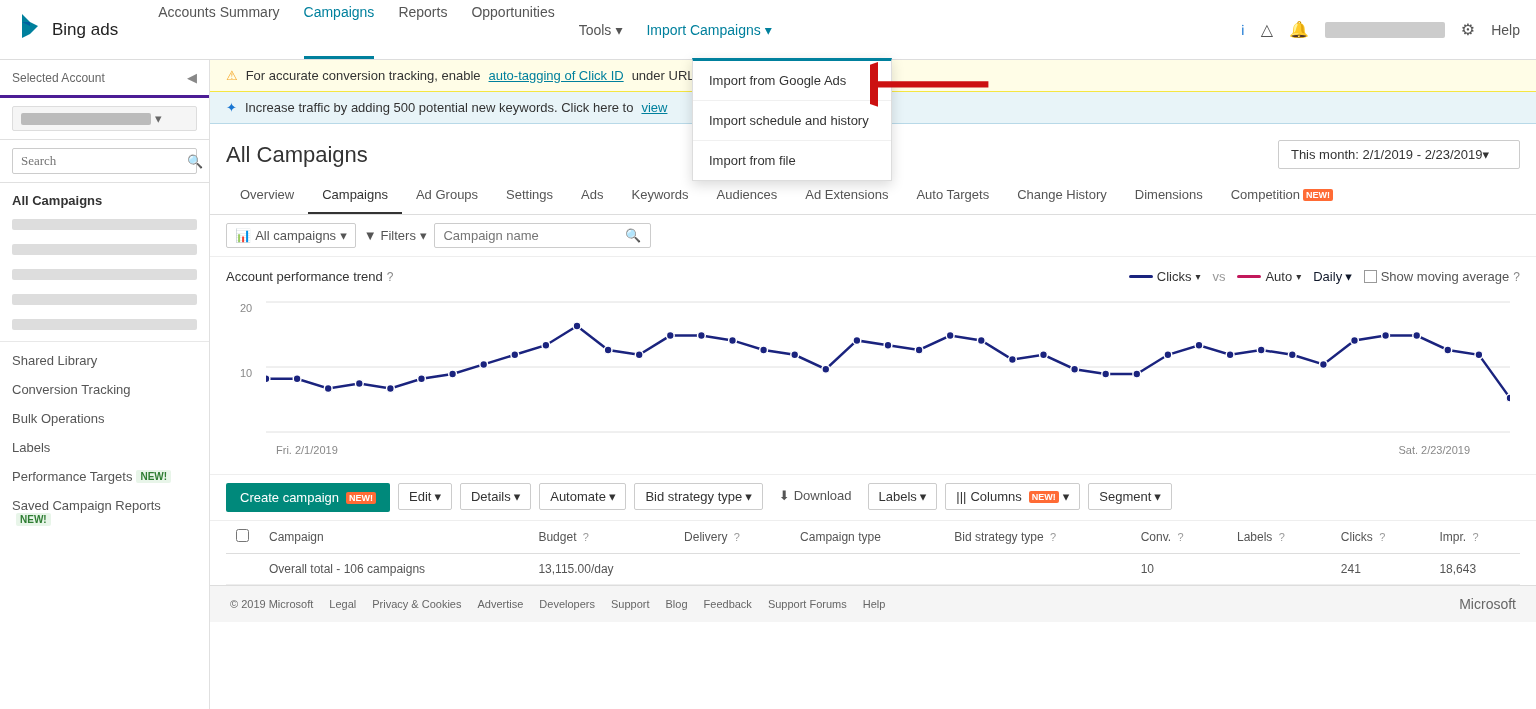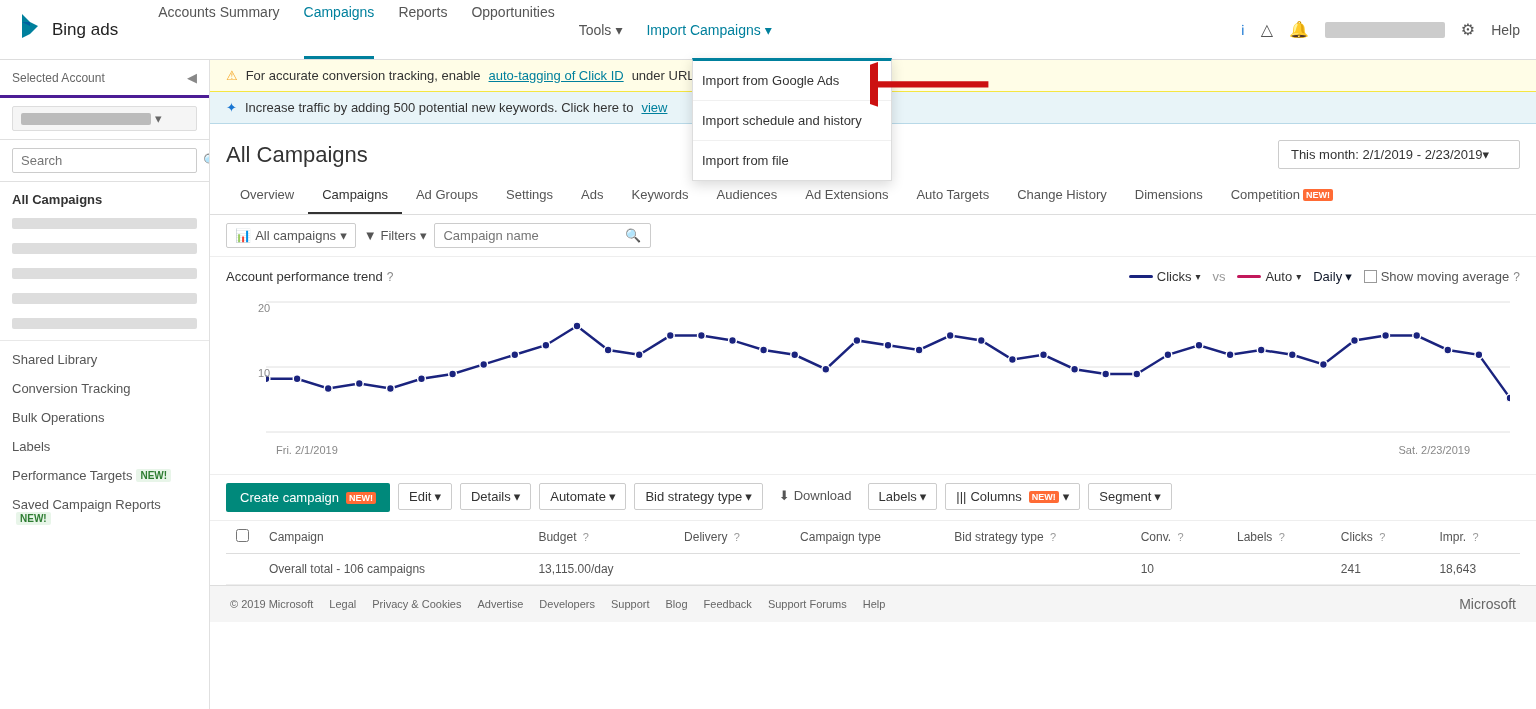--- a/index.html
+++ b/index.html
@@ -11,37 +11,37 @@
     .nav-item { color: #555; font-size: 14px; cursor: pointer; padding: 4px 0; text-decoration: none; white-space: nowrap; }
     .nav-item.active { color: #00809d; border-bottom: 3px solid #00809d; padding-bottom: 1px; }
     .nav-item-with-arrow { display: flex; align-items: center; gap: 4px; }
     .nav-import { color: #00809d; font-weight: 500; }
     .header-right { margin-left: auto; display: flex; align-items: center; gap: 16px; }
     .header-icon { color: #555; cursor: pointer; font-size: 16px; }
     .account-name-blurred { background: #ccc; color: #ccc; border-radius: 2px; font-size: 13px; min-width: 120px; height: 16px; display: inline-block; }
     .gear-icon { color: #555; cursor: pointer; font-size: 16px; }
     .help-text { color: #555; font-size: 14px; cursor: pointer; }
     .dropdown-menu { position: absolute; top: 58px; left: 692px; background: #fff; border: 1px solid #ddd; box-shadow: 0 4px 12px rgba(0,0,0,0.15); z-index: 200; min-width: 200px; border-top: 3px solid #00809d; }
-    .dropdown-item { padding: 12px 9px; color: #333; cursor: pointer; font-size: 13px; border-bottom: 1px solid #f0f0f0; }
+    .dropdown-item { padding: 12px 16px; color: #333; cursor: pointer; font-size: 13px; border-bottom: 1px solid #f0f0f0; }
     .dropdown-item:last-child { border-bottom: none; }
 
     
     .red-arrow { position: absolute; top: 62px; left: 870px; z-index: 300; }
     .red-arrow svg { width: 120px; height: 60px; }
 
     
     .layout { display: flex; height: calc(100vh - 60px); }
     .sidebar { width: 210px; min-width: 210px; background: #fff; border-right: 1px solid #e0e0e0; display: flex; flex-direction: column; overflow-y: auto; }
     .sidebar-header { display: flex; align-items: center; justify-content: space-between; padding: 10px 12px; border-bottom: 3px solid #4c1d95; }
     .selected-account-area { padding: 8px 12px; border-bottom: 1px solid #e0e0e0; }
     .account-selector { display: flex; align-items: center; gap: 4px; background: #f5f5f5; border: 1px solid #ddd; border-radius: 2px; padding: 4px 8px; cursor: pointer; }
     .account-blurred { background: #bbb; height: 12px; width: 130px; border-radius: 2px; }
     .search-area { padding: 8px 12px; border-bottom: 1px solid #e0e0e0; }
     .search-box { display: flex; align-items: center; border: 1px solid #ccc; border-radius: 2px; padding: 4px 8px; gap: 6px; }
-    .search-input { border: none; outline: none; flex: 1; font-size: 13px; color: #999; background: transparent; }
+    .search-input { border: none; outline: none; flex: 1; font-size: 13px; color: #999; background: transparent; font-family: Liberation Serif, serif; }
     .sidebar-section-title { padding: 10px 12px 4px; font-size: 13px; font-weight: 600; color: #333; }
     .sidebar-items { padding: 0; }
     .sidebar-item { padding: 7px 12px; font-size: 13px; color: #555; cursor: pointer; display: flex; align-items: center; gap: 6px; }
     .sidebar-item-blurred { background: #ddd; height: 11px; border-radius: 2px; flex: 1; }
     .sidebar-divider { border: none; border-top: 1px solid #e8e8e8; margin: 4px 0; }
     .sidebar-link { padding: 7px 12px; font-size: 13px; color: #555; cursor: pointer; }
     .badge-new { background: #e8f5e9; color: #2e7d32; font-size: 10px; font-weight: 600; padding: 1px 4px; border-radius: 2px; margin-left: 4px; }
 
     
     .main { flex: 1; overflow-y: auto; background: #fff; }
@@ -303,21 +303,21 @@
           </div>
           <div class="moving-avg">
             <span class="checkbox-small"></span>
             <span>Show moving average</span>
             <span class="help-q">?</span>
           </div>
         </div>
       </div>
 
       <div style="position:relative;width:100%;height:170px;">
-        <div class="chart-y-labels" style="position:absolute;left:28px;top:10px;bottom:30px;display:flex;flex-direction:column;justify-content:space-between;">
+        <div class="chart-y-labels" style="position:absolute;left:10px;top:10px;bottom:30px;display:flex;flex-direction:column;justify-content:space-between;">
           <span style="font-size:11px;color:#888;">20</span>
           <span style="font-size:11px;color:#888;">10</span>
           <span style="font-size:11px;color:#888;"></span>
         </div>
         <svg id="chart-svg" width="100%" height="150" viewBox="0 0 1280 150" preserveAspectRatio="none" style="display:block;padding-left:40px;padding-right:10px;">
 
           <line x1="0" y1="10" x2="1280" y2="10" stroke="#e0e0e0" stroke-width="1"></line>
           <line x1="0" y1="75" x2="1280" y2="75" stroke="#e0e0e0" stroke-width="1"></line>
           <line x1="0" y1="140" x2="1280" y2="140" stroke="#e0e0e0" stroke-width="1"></line>
 

